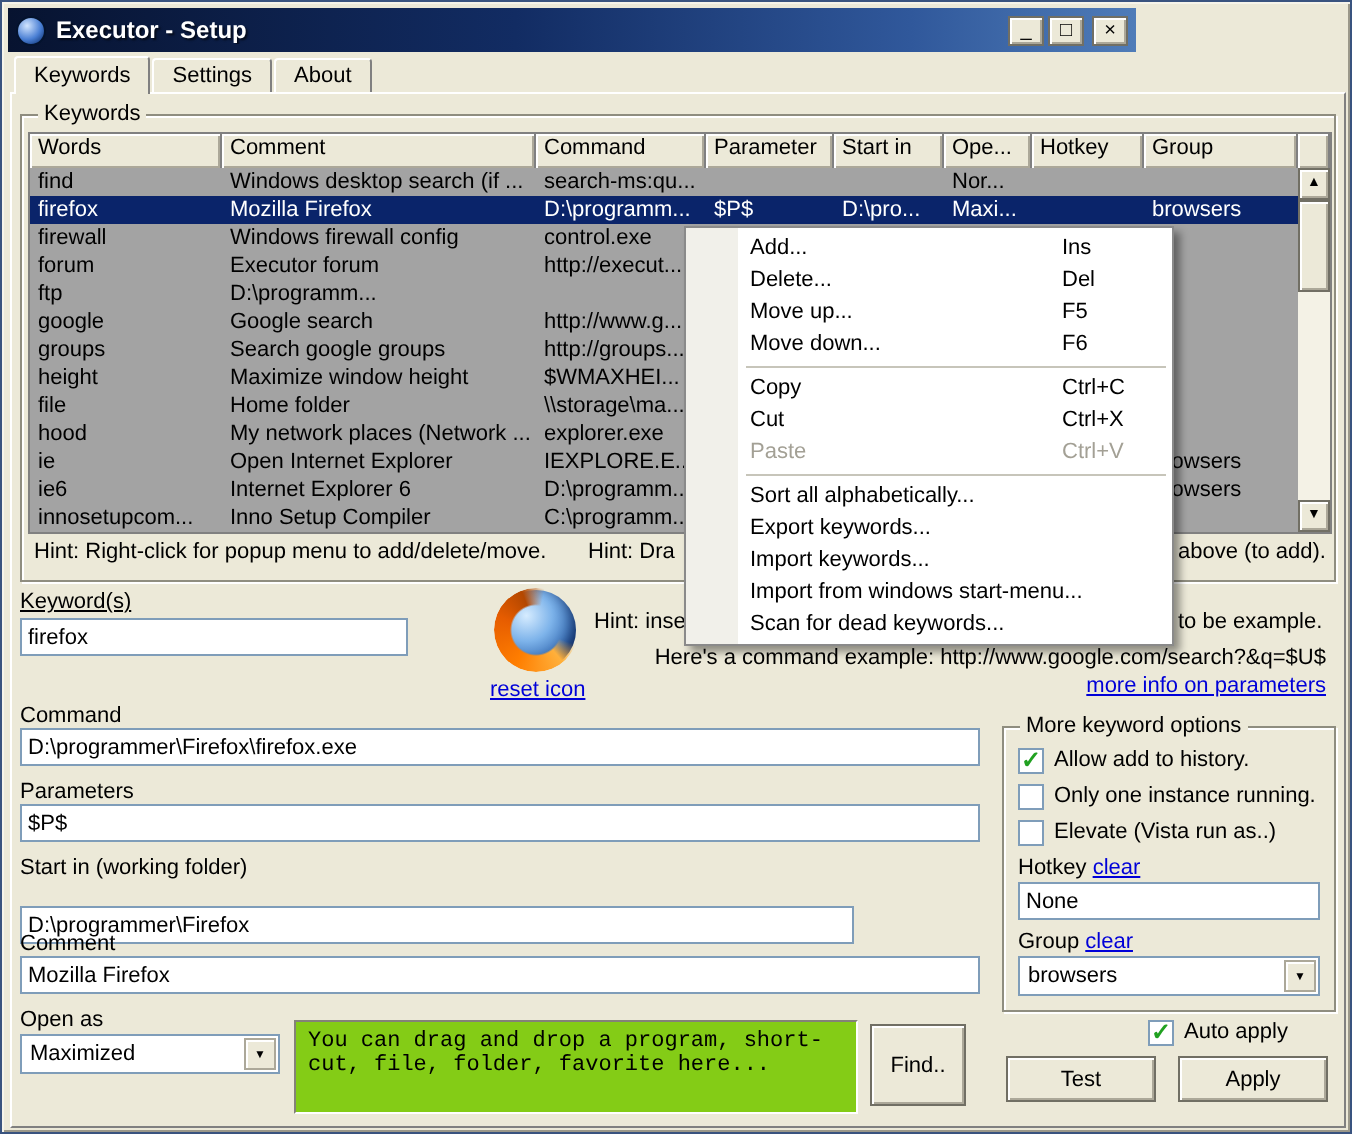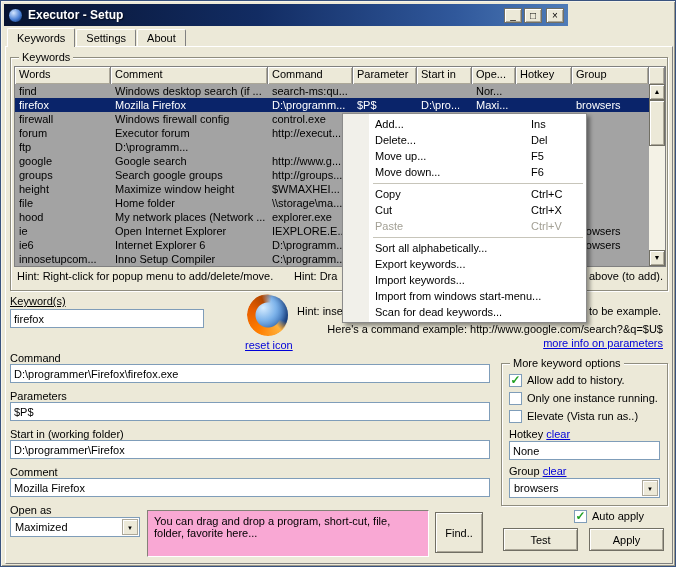--- a/index.html
+++ b/index.html
@@ -71,22 +71,22 @@
          text-align: center; z-index: 2; display: flex; align-items: center; justify-content: center; cursor: default; }
   .dd { position: absolute; height: 20px; background: #fff; border: 1px solid #7f9db9; z-index: 2; }
   .dd-text { position: absolute; left: 4px; top: 3px; white-space: nowrap; }
   .dd-btn { position: absolute; right: 1px; top: 1px; bottom: 1px; width: 16px; background: #ece9d8;
             border: 1px solid #aca899; box-shadow: inset 1px 1px 0 #fff;
             font-size: 6px; text-align: center; line-height: 16px; }
   .cbox { display: inline-block; width: 13px; height: 13px; background: #fff; border: 1px solid #7f9db9;
           color: #21a121; font-size: 12px; line-height: 11px; text-align: center; font-weight: bold; flex: 0 0 auto; }
   .cbrow { display: flex; align-items: center; gap: 5px; height: 14px; margin-bottom: 4px; }
 
-  .dragdrop { position: absolute; left: 146px; top: 509px; width: 282px; height: 47px; background: #f9a8d4;
-              border: 1px solid; border-color: #848278 #fff #fff #848278; padding: 4px 6px; z-index: 2; }
+  .dragdrop { position: absolute; left: 146px; top: 509px; width: 282px; height: 47px; background: #84cc16;
+              border: 1px solid; border-color: #848278 #fff #fff #848278; padding: 4px 6px; z-index: 2; font-family: Liberation Mono, monospace; }
 
   
   .ff-icon { position: absolute; left: 247px; top: 294px; width: 40px; height: 40px; border-radius: 50%; z-index: 2;
              background: radial-gradient(circle at 38% 32%, #d6ecff 0%, #7db3ea 35%, #2b62ad 70%, #153c7c 100%);
              box-shadow: inset -2px -3px 6px rgba(0,0,30,.45); }
   .ff-icon::before { content: ''; position: absolute; inset: -1px; border-radius: 50%;
              background: conic-gradient(from 110deg, rgba(255,140,0,0) 0deg, #ffb03b 30deg, #ff7e00 100deg,
                          #e65c00 180deg, #b34700 230deg, rgba(255,140,0,0) 262deg);
              -webkit-mask: radial-gradient(circle, transparent 0 12px, #000 13px);
              mask: radial-gradient(circle, transparent 0 12px, #000 13px); }
@@ -291,21 +291,21 @@
   <span class="lbl" style="right:12px; top:322px;">Here's a command example: http://www.google.com/search?&amp;q=$U$</span>
   <span class="lnk" style="right:12px; top:336px;">more info on parameters</span>
 
   <span class="lbl" style="left:9px; top:351px;">Command</span>
   <input class="tbox" style="left: 9px; top: 363px; width: 480px;" value="D:\programmer\Firefox\firefox.exe">
 
   <span class="lbl" style="left:9px; top:389px;">Parameters</span>
   <input class="tbox" style="left: 9px; top: 401px; width: 480px;" value="$P$">
 
   <span class="lbl" style="left:9px; top:427px;">Start in (working folder)</span>
-  <input class="tbox" style="left: 9px; top: 439px; width: 480px;" value="D:\programmer\Firefox">
+  <input class="tbox" style="left: 9px; top: 452px; width: 417px;" value="D:\programmer\Firefox">
 
   <span class="lbl" style="left:9px; top:465px;">Comment</span>
   <input class="tbox" style="left: 9px; top: 477px; width: 480px;" value="Mozilla Firefox">
 
   <span class="lbl" style="left:9px; top:503px;">Open as</span>
   <div class="dd" style="left:9px; top:516px; width:130px;">
     <span class="dd-text">Maximized</span>
     <span class="dd-btn">▼</span>
   </div>
 

